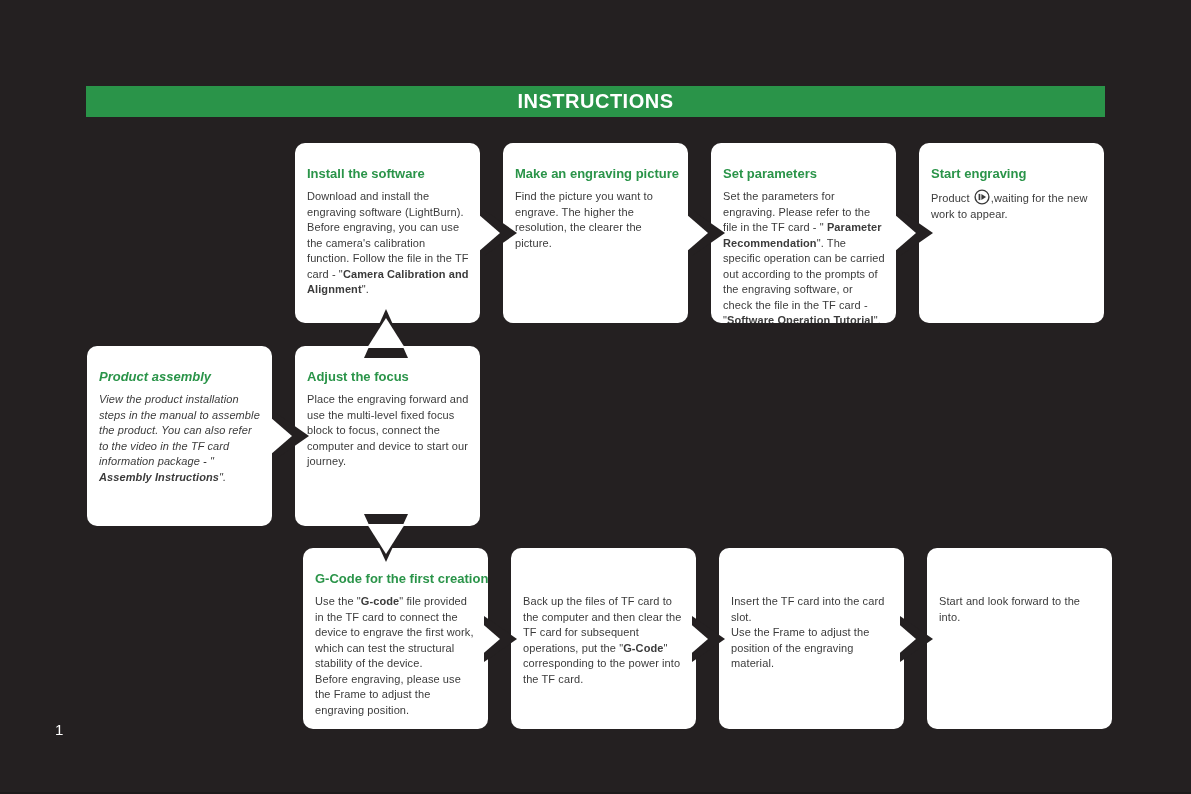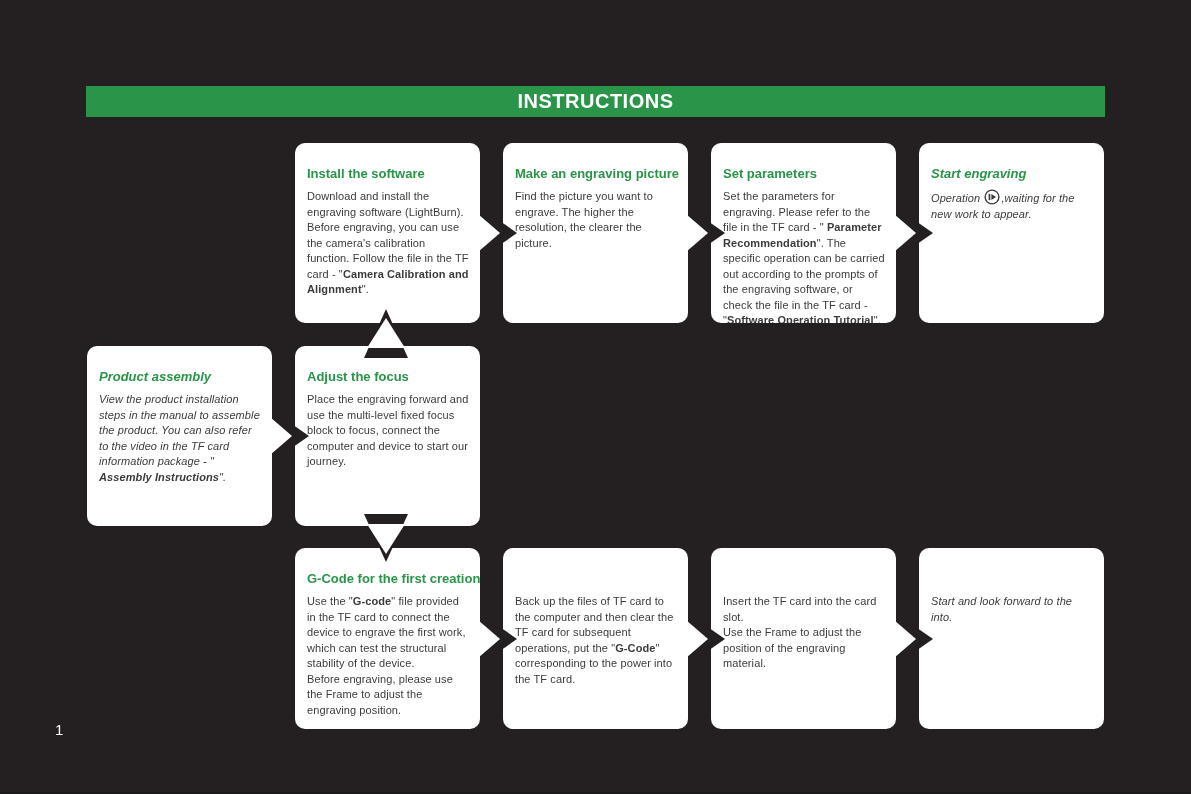--- a/index.html
+++ b/index.html
@@ -40,26 +40,26 @@
     white-space:nowrap;
   }
   .card-body{
     color:var(--ink);
     font-size:11px;line-height:15.5px;
     letter-spacing:.1px;
   }
   .card-body b{font-weight:bold;}
   .row1{top:143px;height:180px;}
   .row2{top:346px;height:180px;}
-  .row3{top:548px;height:181px;}
+  .row3{top:548px;height:181px;margin-left:8px;}
   .col0{left:87px;font-style:italic;}
   .col1{left:295px;}
   .col2{left:503px;}
   .col3{left:711px;}
-  .col4{left:919px;font-style:italic;}
+  .col4{left:919px;}
   .tri{position:absolute;}
   .tri.dark{background:var(--bg);}
   .tri.white{background:var(--card);}
   .tri.right{clip-path:polygon(0 0,100% 50%,0 100%);}
   .tri.up{clip-path:polygon(50% 0,100% 100%,0 100%);}
   .tri.down{clip-path:polygon(0 0,100% 0,50% 100%);}
   .h-dark{width:33px;height:46px;}
   .h-white{width:22px;height:38px;}
   .v-dark{width:44px;height:48px;left:364px;}
   .v-white{width:38px;height:30px;left:367px;}
@@ -85,21 +85,21 @@
   <div class="card row1 col2">
     <div class="card-title">Make an engraving picture</div>
     <p class="card-body">Find the picture you want to engrave. The higher the resolution, the clearer the picture.</p>
   </div>
   <div class="card row1 col3">
     <div class="card-title">Set parameters</div>
     <p class="card-body">Set the parameters for engraving. Please refer to the file in the TF card - " <b>Parameter Recommendation</b>". The specific operation can be carried out according to the prompts of the engraving software, or check the file in the TF card - "<b>Software Operation Tutorial</b>".</p>
   </div>
   <div class="card row1 col4">
     <div class="card-title">Start engraving</div>
-    <p class="card-body"><span>Operation </span><svg class="play-icon" width="16" height="16" viewBox="0 0 16 16">
+    <p class="card-body"><span>Product </span><svg class="play-icon" width="16" height="16" viewBox="0 0 16 16">
           <circle cx="8" cy="8" r="6.9" fill="none" stroke="#3b3b3b" stroke-width="1.4"></circle>
           <rect x="4.6" y="4.9" width="1.7" height="6.2" fill="#3b3b3b"></rect>
           <path d="M7.4 4.9 L12.1 8 L7.4 11.1 Z" fill="#3b3b3b"></path>
         </svg><span>,waiting for the new work to appear.</span></p>
   </div>
 
   <div class="card row2 col0">
     <div class="card-title">Product assembly</div>
     <p class="card-body">View the product installation steps in the manual to assemble the product. You can also refer to the video in the TF card information package - " <b>Assembly Instructions</b>".</p>
   </div>

